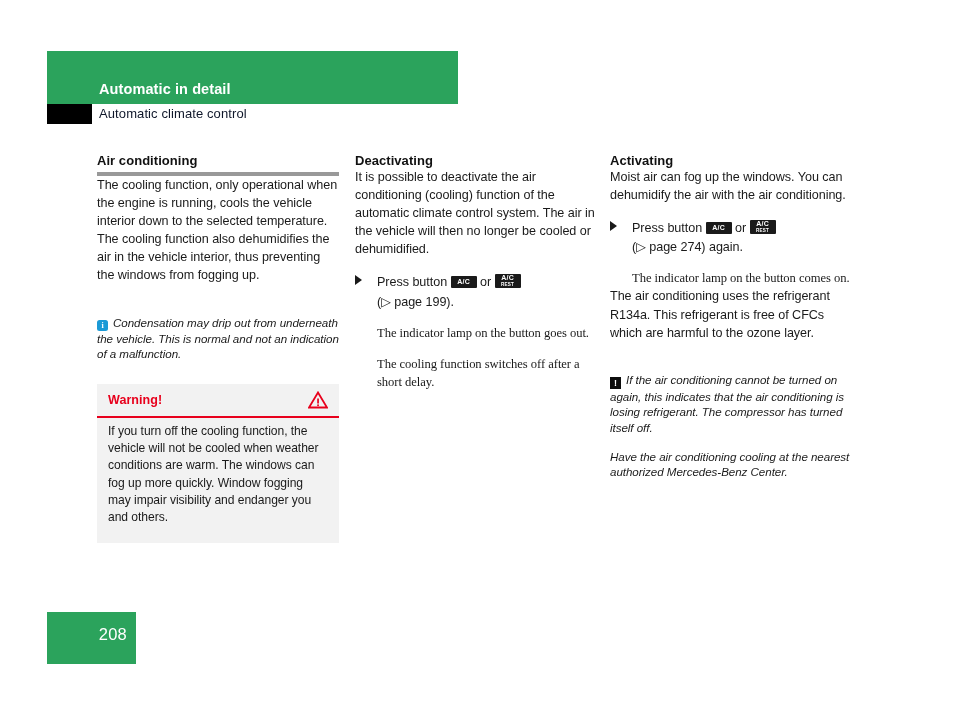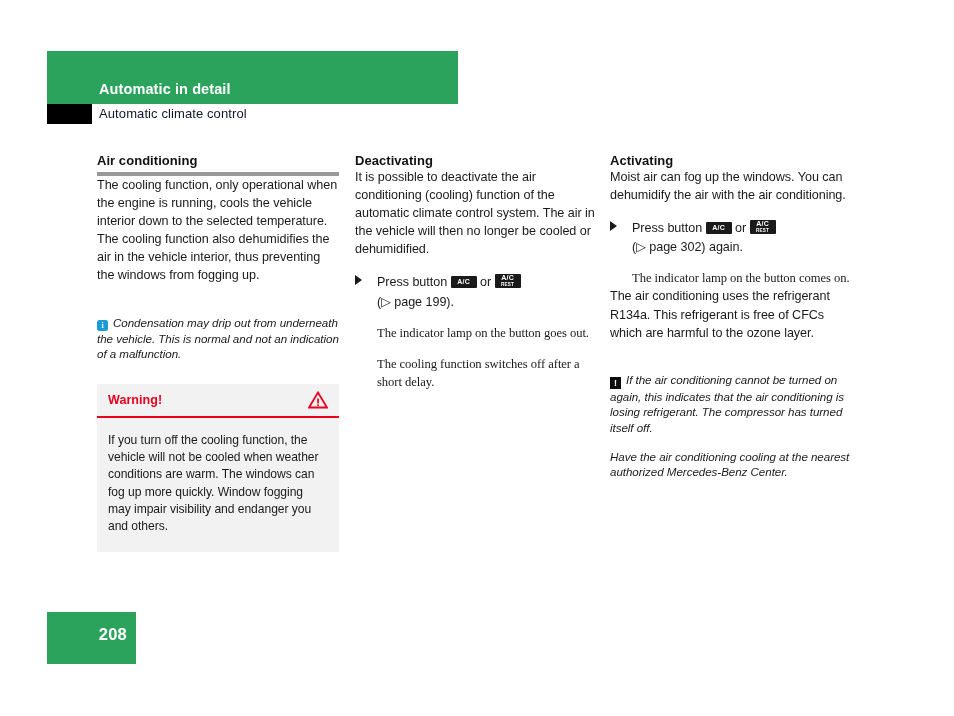--- a/index.html
+++ b/index.html
@@ -219,42 +219,42 @@
     width: 20px;
     height: 18px;
     display: block;
   }
   .warnbox-divider {
     height: 2px;
     background: #e8001c;
     margin: 0 0px;
   }
   .warnbox-body {
-    padding: 14px 11px 16px 11px;
+    padding: 5px 11px 16px 11px;
     font-size: 12.1px;
     line-height: 17.3px;
     color: #1a1a1a;
     letter-spacing: -0.05px;
   }
 
   
   .footer-box {
     position: absolute;
     left: 47px;
     top: 612px;
     width: 89px;
     height: 52px;
     background: #2ba35c;
   }
   .footer-num {
     position: absolute;
     right: 9px;
     top: 13px;
     font-size: 16.5px;
-    font-weight: bold;
+    font-weight: normal;
     color: #ffffff;
     letter-spacing: 0.2px;
   }
 </style>
 </head>
 <body>
 
 <div class="hdr-green">
   <span class="hdr-green-label">Automatic in detail</span>
 </div>
@@ -318,21 +318,21 @@
   <h2 class="sect">Activating</h2>
 
   <p class="body gap-sm">Moist air can fog up the windows. You can dehumidify the air with the air conditioning.</p>
 
   <div class="step">
     <span class="marker"></span>
     <span class="steptext"><span>Press button</span>
       <span class="keycap ac">A/C</span>
       <span class="or-word">or</span>
       <span class="keycap acrest"><span class="l1">A/C</span><span class="l2">REST</span></span><br>
-      <span>(▷ page 302) again.</span>
+      <span>(▷ page 274) again.</span>
     </span>
   </div>
 
   <div class="sub-indent">
     <p class="body">The indicator lamp on the button comes on.</p>
   </div>
 
   <p class="body gap-md">The air conditioning uses the refrigerant R134a. This refrigerant is free of CFCs which are harmful to the ozone layer.</p>
 
   <div class="note">

